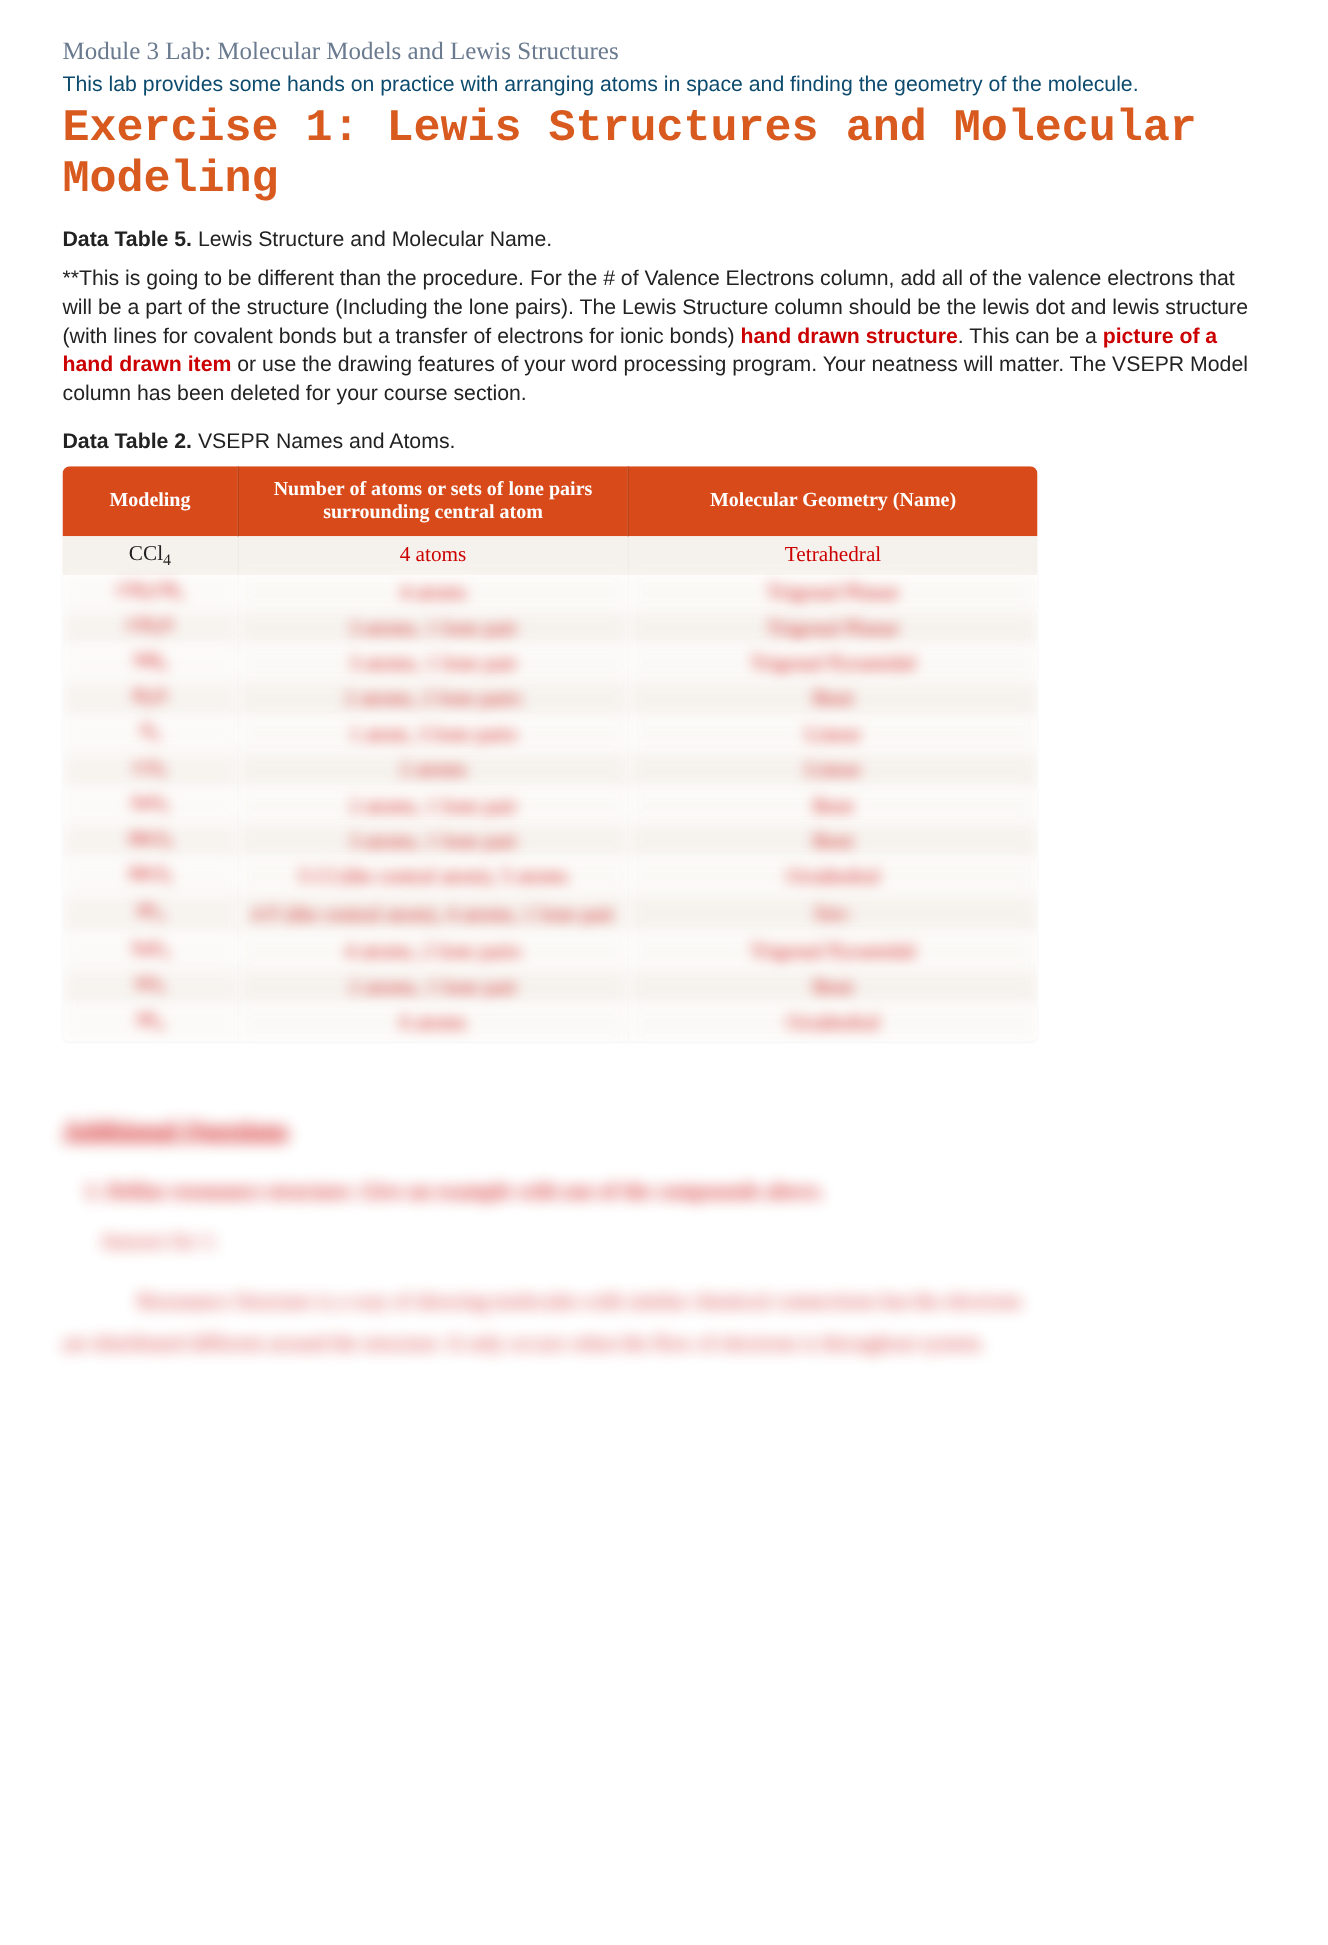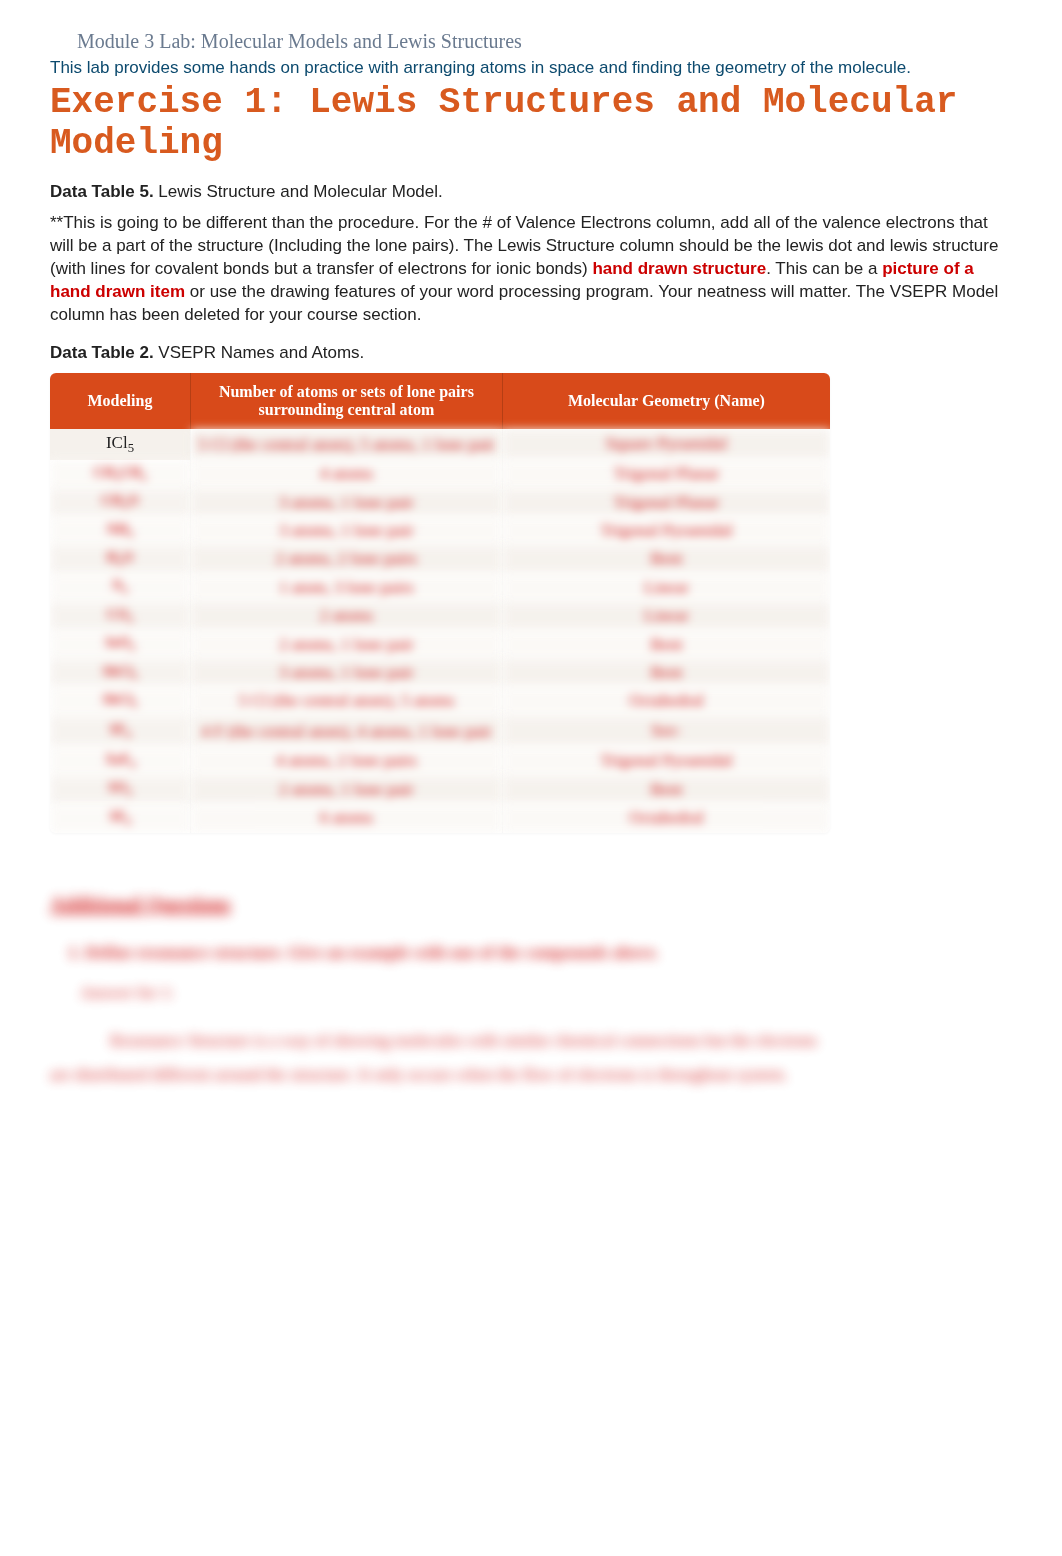--- a/index.html
+++ b/index.html
@@ -9,21 +9,20 @@
       background: #fff;
       padding: 30px 50px;
       color: #222;
     }
     .module-title {
       font-family: 'Palatino Linotype', Palatino, Georgia, serif;
       color: #6a7a8f;
       font-size: 20px;
       font-weight: normal;
       margin-bottom: 4px;
-      margin-left: 27px;
     }
     .intro {
       font-family: Arial, Helvetica, sans-serif;
       font-size: 17px;
       color: #0c4a6e;
       line-height: 1.35;
       margin-bottom: 2px;
     }
     .exercise-title {
       font-family: Liberation Mono, monospace;
@@ -122,21 +121,21 @@
 </head>
 <body>
 
 <h3 class="module-title">Module 3 Lab: Molecular Models and Lewis Structures</h3>
 
 <p class="intro">This lab provides some hands on practice with arranging atoms in space and finding the geometry of the molecule.</p>
 
 <h1 class="exercise-title">Exercise 1: Lewis Structures and Molecular Modeling</h1>
 
 <p class="caption">
-  <b>Data Table 5.</b><span> Lewis Structure and Molecular Model.</span>
+  <b>Data Table 5.</b><span> Lewis Structure and Molecular Name.</span>
 </p>
 
 <p class="instructions">
   <span>**This is going to be different than the procedure. For the # of Valence Electrons column, add all of the valence electrons that will be a part of the structure (Including the lone pairs). The Lewis Structure column should be the lewis dot and lewis structure (with lines for covalent bonds but a transfer of electrons for ionic bonds) </span><span class="red-bold">hand drawn structure</span><span>. This can be a </span><span class="red-bold">picture of a hand drawn item</span><span> or use the drawing features of your word processing program. Your neatness will matter.  The VSEPR Model column has been deleted for your course section.</span>
 </p>
 
 <p class="caption">
   <b>Data Table 2.</b><span> VSEPR Names and Atoms.</span>
 </p>
 
@@ -148,24 +147,24 @@
         <col class="col-geo">
     </colgroup>
     <thead>
       <tr>
         <th>Modeling</th>
         <th>Number of atoms or sets of lone pairs surrounding central atom</th>
         <th>Molecular Geometry  (Name)</th>
       </tr>
     </thead>
     <tbody id="tbody">
-        <tr class="blurred">
-          <td class="mol" style="filter: none; color: rgb(34, 34, 34); opacity: 1; font-weight: normal; font-size: 17px;">ICl<sub>5</sub></td>
-          <td class="ans" style="line-height: 1.15; padding: 6px;">5 Cl (the central atom), 5 atoms, 1 lone pair</td>
-          <td class="ans">Square Pyramidal</td>
+        <tr class="visible-row">
+          <td class="mol">CCl<sub>4</sub></td>
+          <td class="ans">4 atoms</td>
+          <td class="ans">Tetrahedral</td>
         </tr>
         <tr class="blurred">
           <td class="mol">CH<sub>3</sub>CH<sub>2</sub></td>
           <td class="ans">4 atoms</td>
           <td class="ans">Trigonal Planar</td>
         </tr>
         <tr class="blurred">
           <td class="mol">CH<sub>2</sub>O</td>
           <td class="ans">3 atoms, 1 lone pair</td>
           <td class="ans">Trigonal Planar</td>

